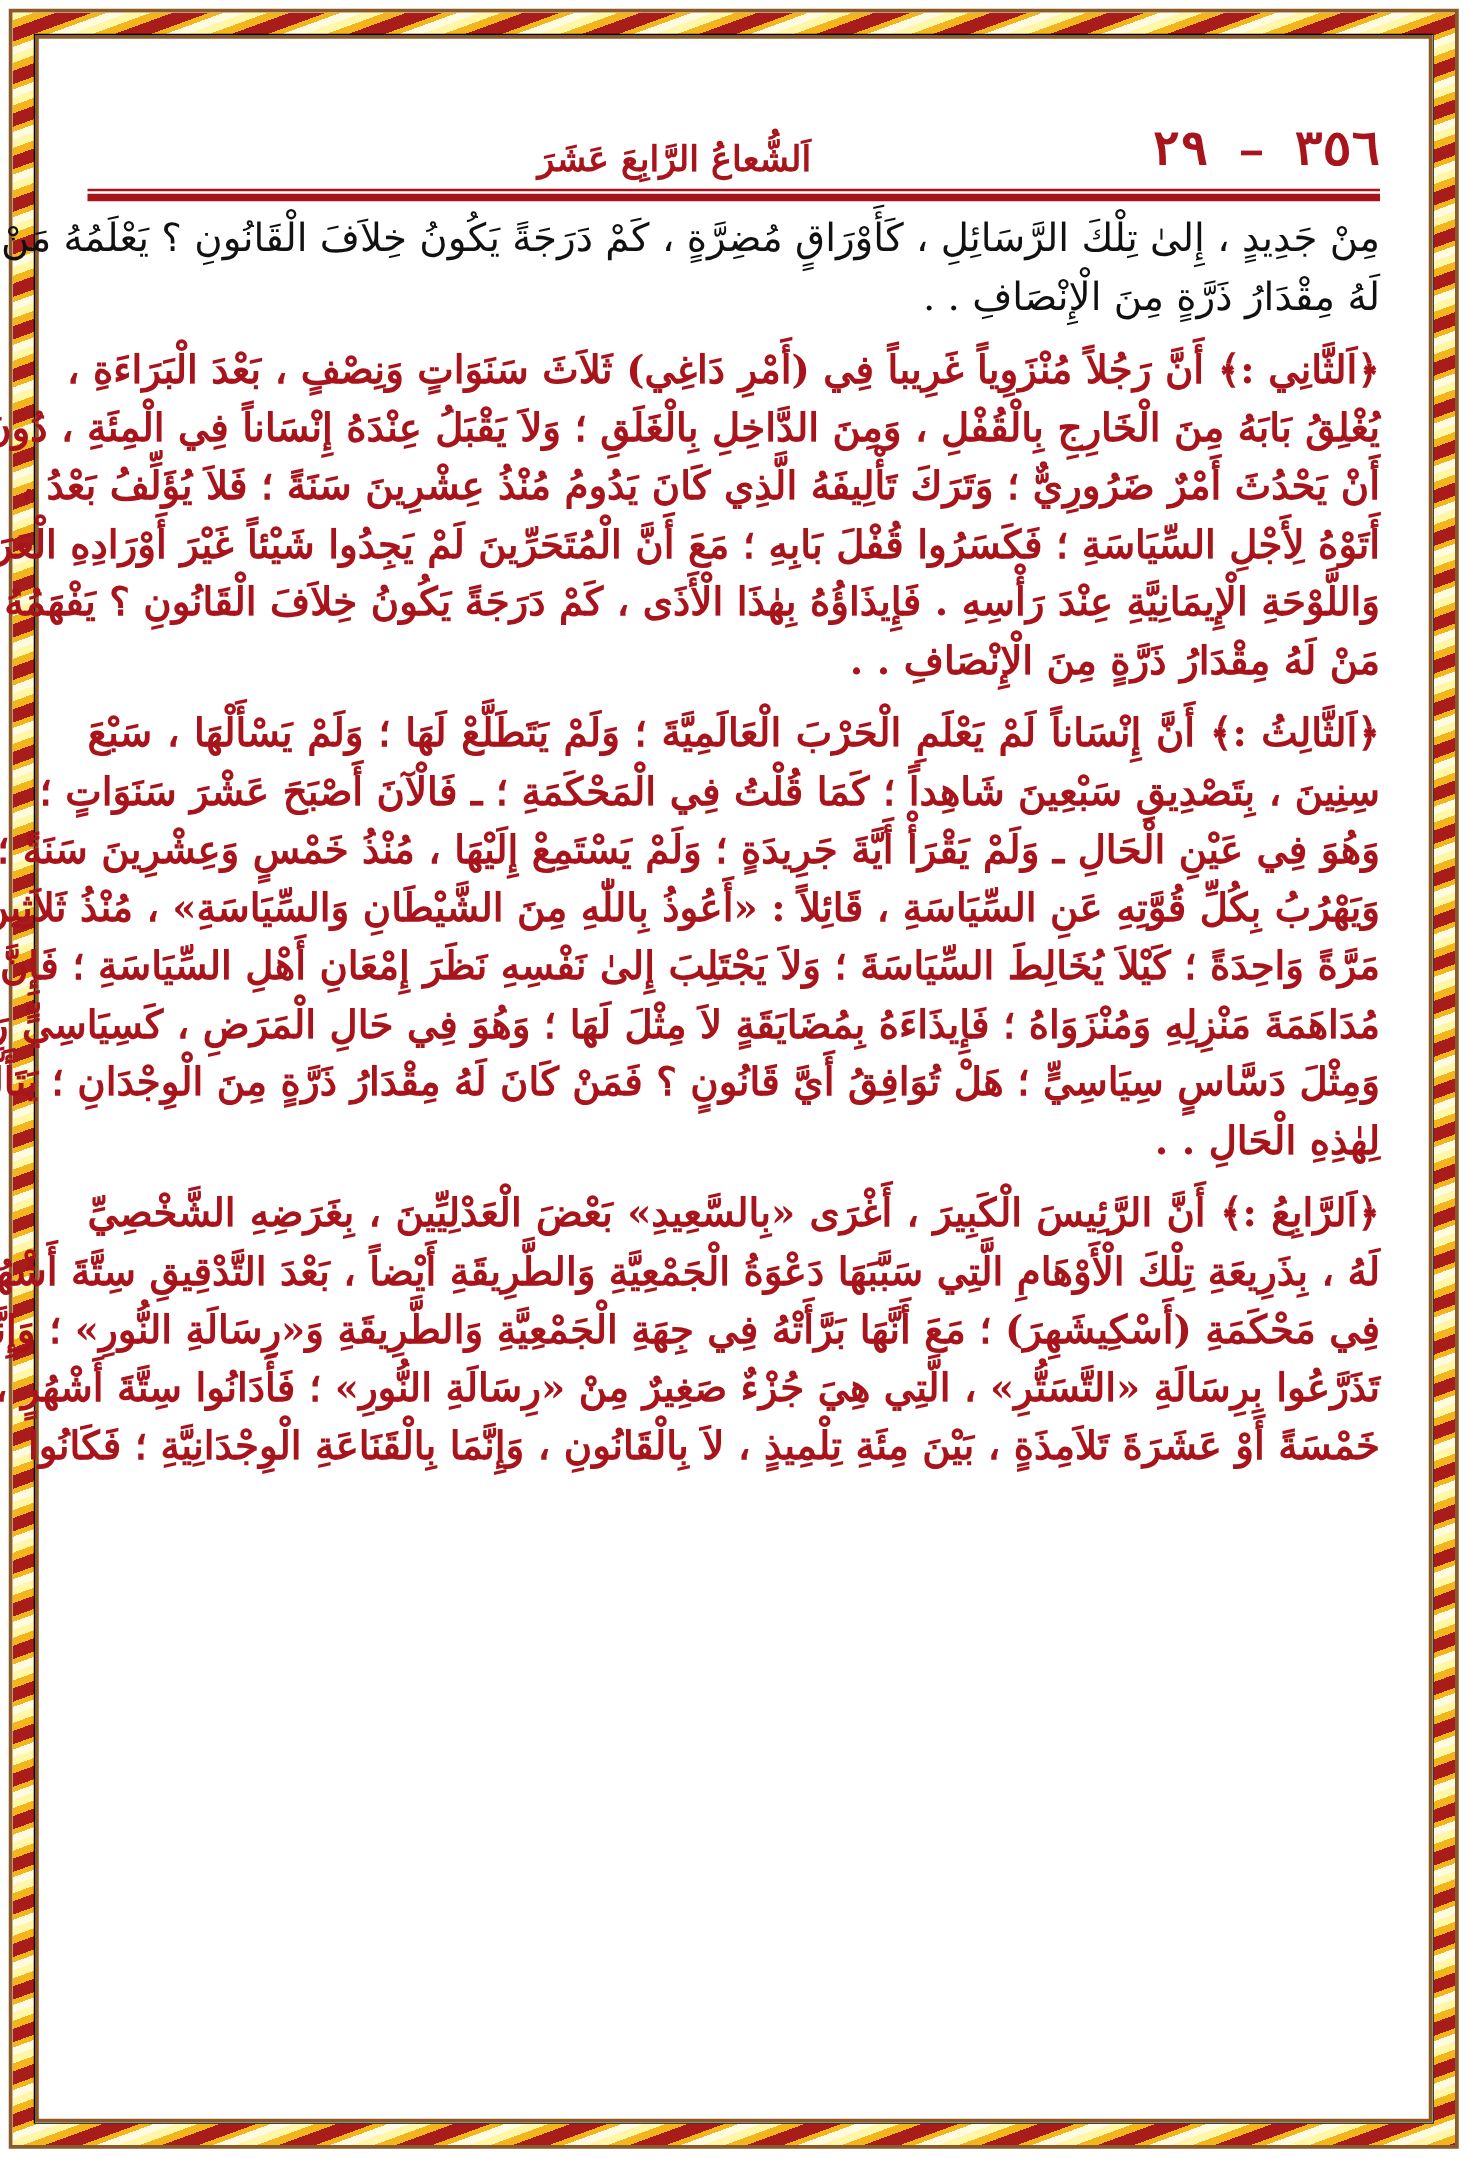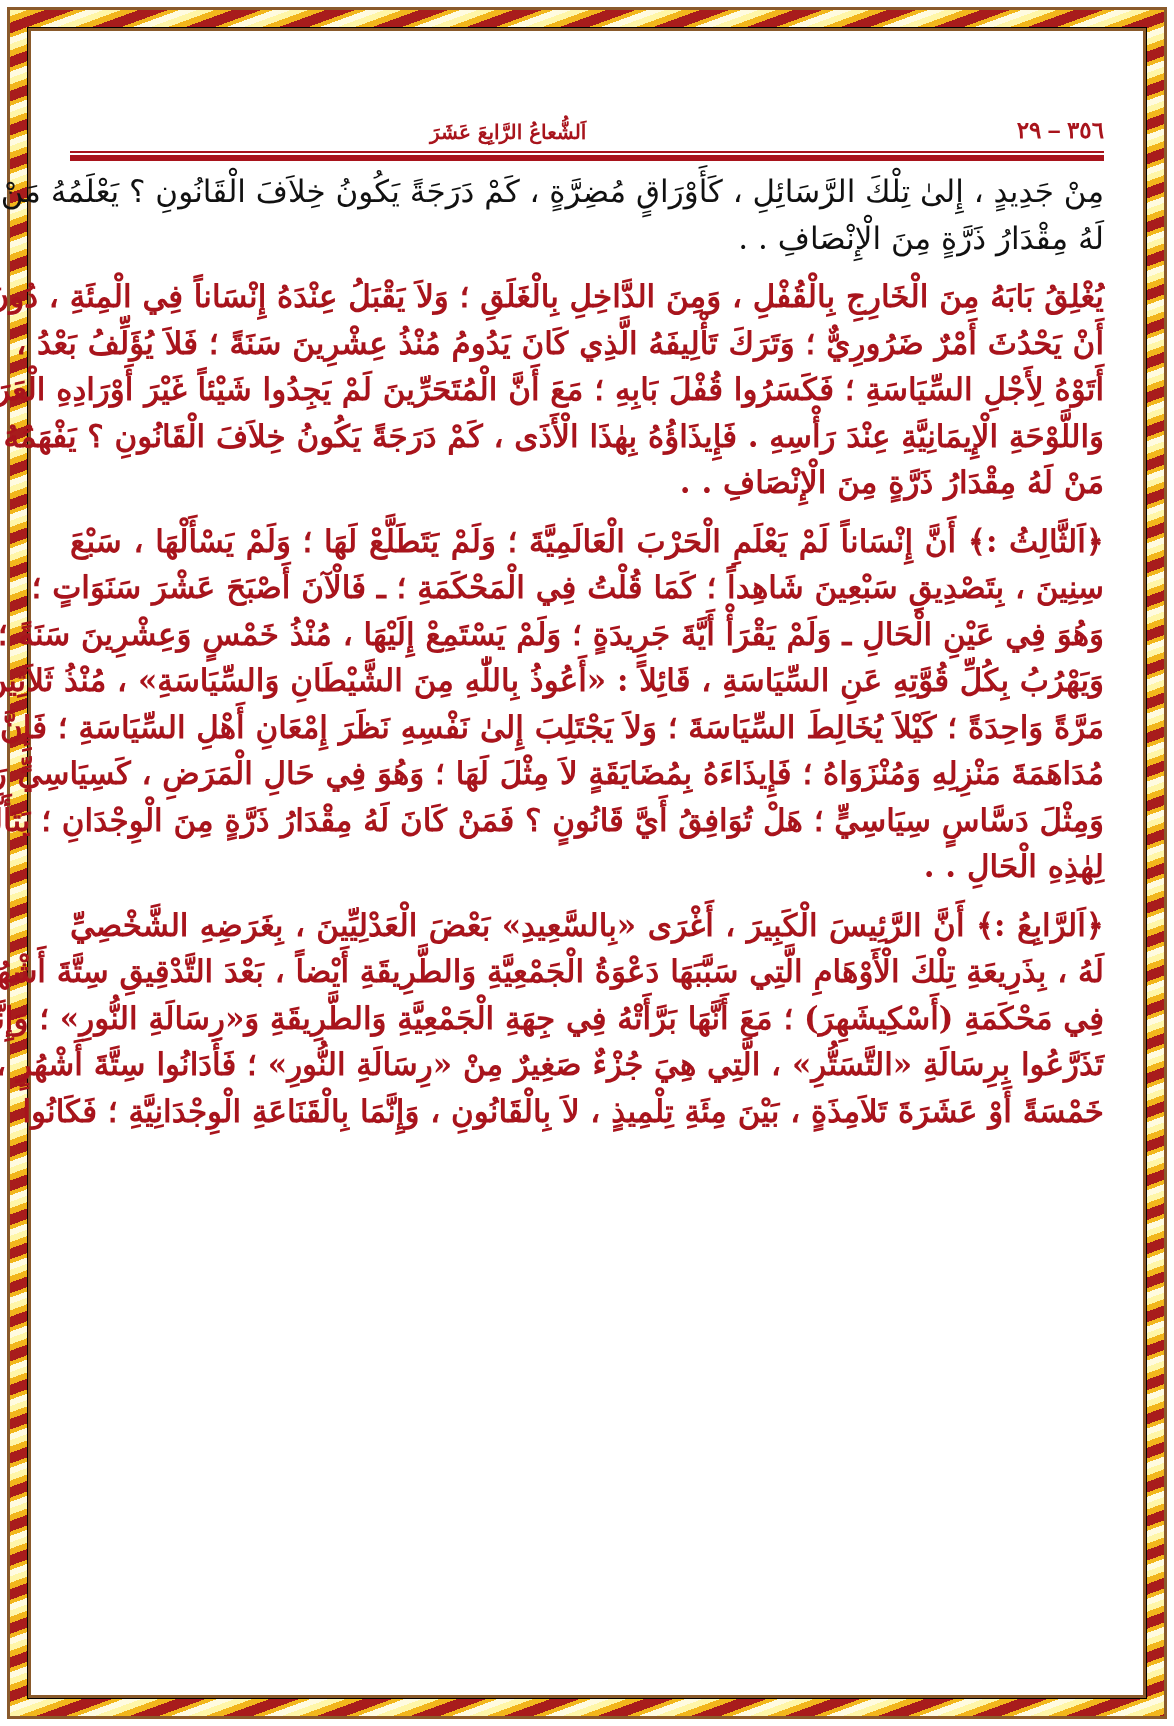--- a/index.html
+++ b/index.html
@@ -62,32 +62,32 @@
       position: absolute;
       left: 70px; top: 100px;
       width: 1034px;
       height: 56px;
       direction: rtl;
       display: flex;
       align-items: flex-end;
       justify-content: space-between;
     }
     .page-number {
-      font-family: Liberation Sans, sans-serif;
+      font-family: Liberation Mono, monospace;
       font-weight: bold;
-      font-size: 23px;
+      font-size: 38px;
       color: #a8141c;
       padding-right: 0px;
       line-height: 1;
       margin-bottom: 14px;
     }
     .section-title {
       font-family: "DejaVu Serif", serif;
       font-weight: bold;
-      font-size: 20px;
+      font-size: 28px;
       color: #a8141c;
       margin-left: 360px;
       line-height: 1;
       margin-bottom: 14px;
     }
     .header-rule {
       position: absolute;
       left: 70px; top: 151px;
       width: 1034px;
     }
@@ -143,20 +143,21 @@
   <div class="thick"></div>
 </div>
 
 <div class="content">
   <div class="para black">
     <span class="line">مِنْ جَدِيدٍ ، إِلىٰ تِلْكَ الرَّسَائِلِ ، كَأَوْرَاقٍ مُضِرَّةٍ ، كَمْ دَرَجَةً يَكُونُ خِلاَفَ الْقَانُونِ ؟ يَعْلَمُهُ مَنْ</span>
     <span class="line last">لَهُ مِقْدَارُ ذَرَّةٍ مِنَ الْإِنْصَافِ . .</span>
   </div>
 
   <div class="para red">
+    <span class="line">﴿اَلثَّانِي :﴾ أَنَّ رَجُلاً مُنْزَوِياً غَرِيباً فِي (أَمْرِ دَاغِي) ثَلاَثَ سَنَوَاتٍ وَنِصْفٍ ، بَعْدَ الْبَرَاءَةِ ،</span>
     <span class="line">يُغْلِقُ بَابَهُ مِنَ الْخَارِجِ بِالْقُفْلِ ، وَمِنَ الدَّاخِلِ بِالْغَلَقِ ؛ وَلاَ يَقْبَلُ عِنْدَهُ إِنْسَاناً فِي الْمِئَةِ ، دُونَ</span>
     <span class="line">أَنْ يَحْدُثَ أَمْرٌ ضَرُورِيٌّ ؛ وَتَرَكَ تَأْلِيفَهُ الَّذِي كَانَ يَدُومُ مُنْذُ عِشْرِينَ سَنَةً ؛ فَلاَ يُؤَلِّفُ بَعْدُ ،</span>
     <span class="line">أَتَوْهُ لِأَجْلِ السِّيَاسَةِ ؛ فَكَسَرُوا قُفْلَ بَابِهِ ؛ مَعَ أَنَّ الْمُتَحَرِّينَ لَمْ يَجِدُوا شَيْئاً غَيْرَ أَوْرَادِهِ الْعَرَبِيَّةِ</span>
     <span class="line">وَاللَّوْحَةِ الْإِيمَانِيَّةِ عِنْدَ رَأْسِهِ . فَإِيذَاؤُهُ بِهٰذَا الْأَذَى ، كَمْ دَرَجَةً يَكُونُ خِلاَفَ الْقَانُونِ ؟ يَفْهَمُهُ</span>
     <span class="line last">مَنْ لَهُ مِقْدَارُ ذَرَّةٍ مِنَ الْإِنْصَافِ . .</span>
   </div>
 
   <div class="para red">
     <span class="line">﴿اَلثَّالِثُ :﴾ أَنَّ إِنْسَاناً لَمْ يَعْلَمِ الْحَرْبَ الْعَالَمِيَّةَ ؛ وَلَمْ يَتَطَلَّعْ لَهَا ؛ وَلَمْ يَسْأَلْهَا ، سَبْعَ</span>
     <span class="line">سِنِينَ ، بِتَصْدِيقِ سَبْعِينَ شَاهِداً ؛ كَمَا قُلْتُ فِي الْمَحْكَمَةِ ؛ ـ فَالْآنَ أَصْبَحَ عَشْرَ سَنَوَاتٍ ؛</span>

